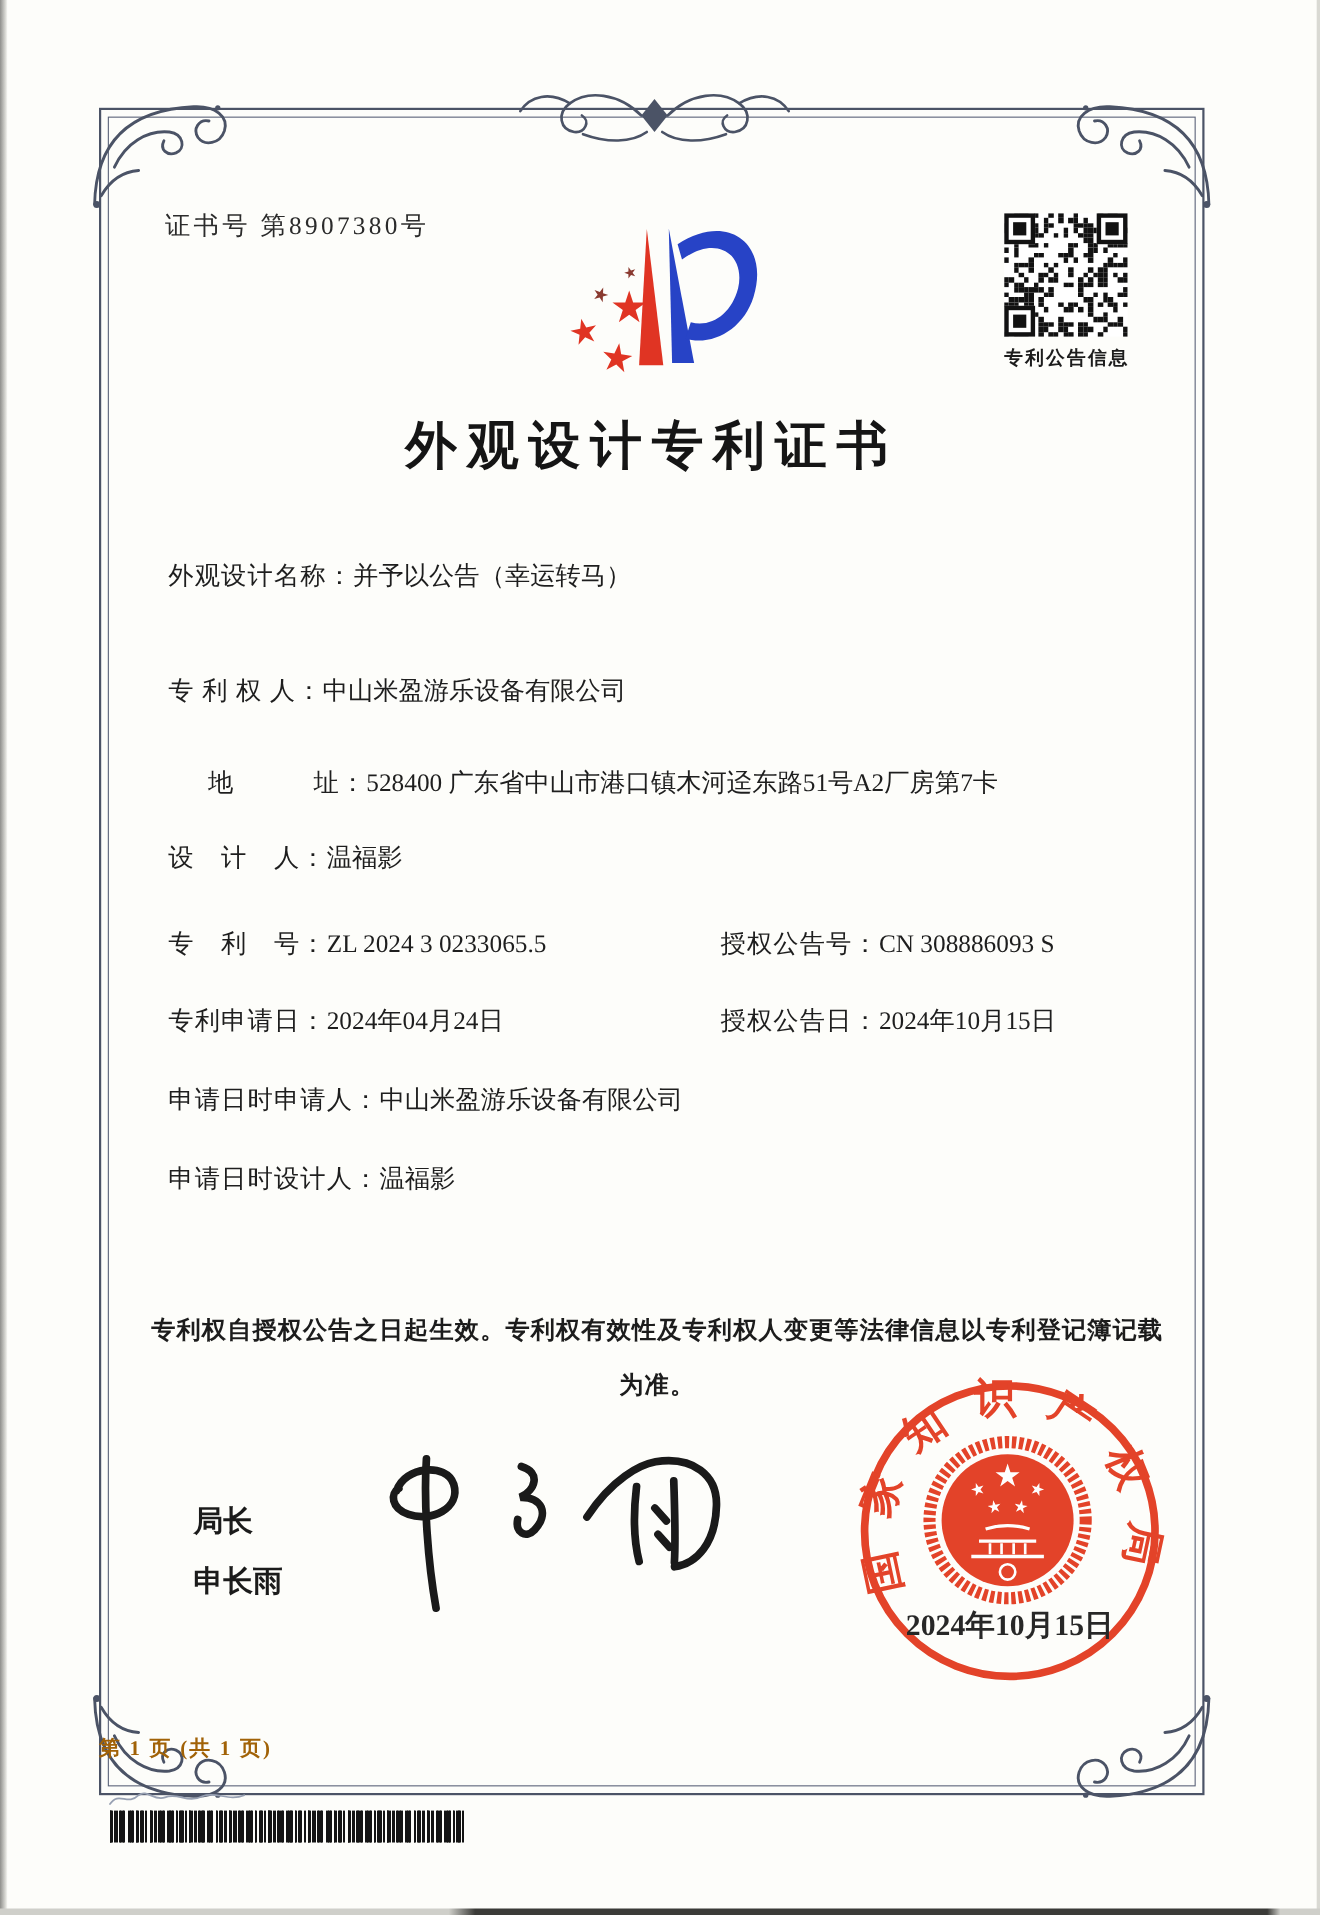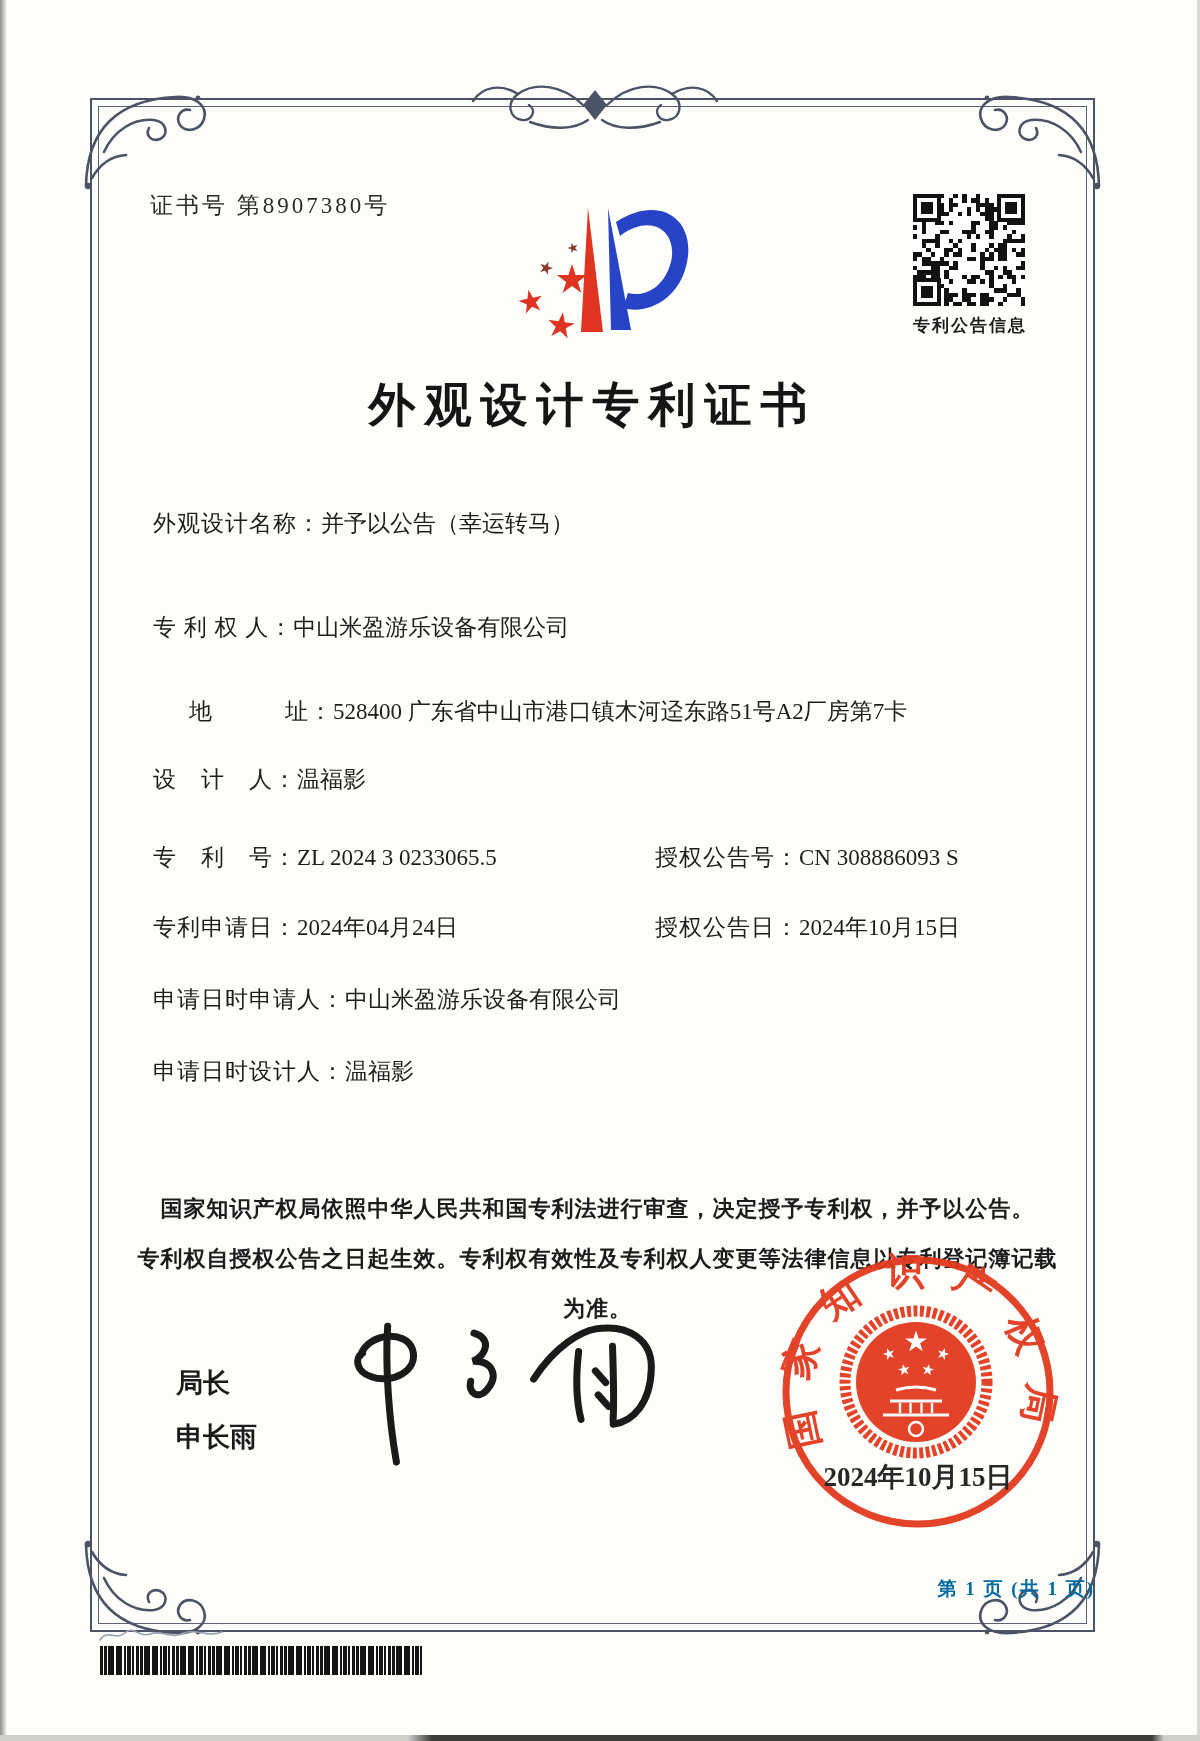--- a/index.html
+++ b/index.html
@@ -52,22 +52,22 @@
   .statement{position:absolute;left:130px;top:1184px;width:935px;text-align:center;
     font-size:22px;font-weight:600;line-height:50px;letter-spacing:1px;color:#1c1c1c;}
   
   .director{position:absolute;left:176px;top:1356px;
     font-family:"Liberation Sans","DejaVu Sans",sans-serif;
     font-size:27px;font-weight:700;color:#1b1b1b;line-height:54px;}
   .signature{position:absolute;left:348px;top:1316px;width:320px;height:150px;}
   
   .seal{position:absolute;left:776px;top:1250px;width:284px;height:284px;opacity:.95;}
   
-  .page-info{position:absolute;left:90px;width:1005px;top:1576px;text-align:right;
-    font-size:19px;font-weight:700;color:#0369a1;letter-spacing:2px;}
+  .page-info{position:absolute;left:90px;width:1005px;top:1576px;text-align:left;
+    font-size:19px;font-weight:700;color:#a16207;letter-spacing:2px;}
   .scribble{position:absolute;left:96px;top:1624px;width:210px;height:22px;color:#97a0b2;}
   .barcode{position:absolute;left:100px;top:1646px;width:322px;height:29px;
     background:
       repeating-linear-gradient(90deg,#141414 0 2px,rgba(0,0,0,0) 2px 4px),
       repeating-linear-gradient(90deg,#141414 0 3px,rgba(0,0,0,0) 3px 9px),
       repeating-linear-gradient(90deg,#141414 0 1px,rgba(0,0,0,0) 1px 6px);}
 </style>
 </head>
 <body>
 
@@ -808,21 +808,20 @@
   <span class="lbl">授权公告日：</span><span class="val">2024年10月15日</span>
 </div>
 <div class="row r7">
   <span class="lbl">申请日时申请人：</span><span class="val">中山米盈游乐设备有限公司</span>
 </div>
 <div class="row r8">
   <span class="lbl">申请日时设计人：</span><span class="val">温福影</span>
 </div>
 
 <div class="statement">
-  <div>国家知识产权局依照中华人民共和国专利法进行审查，决定授予专利权，并予以公告。</div>
   <div>专利权自授权公告之日起生效。专利权有效性及专利权人变更等法律信息以专利登记簿记载为准。</div>
 </div>
 
 <div class="director">
   <div>局长</div>
   <div>申长雨</div>
 </div>
 
 <svg class="signature" viewBox="0 0 320 150">
   <title>申长雨</title>

